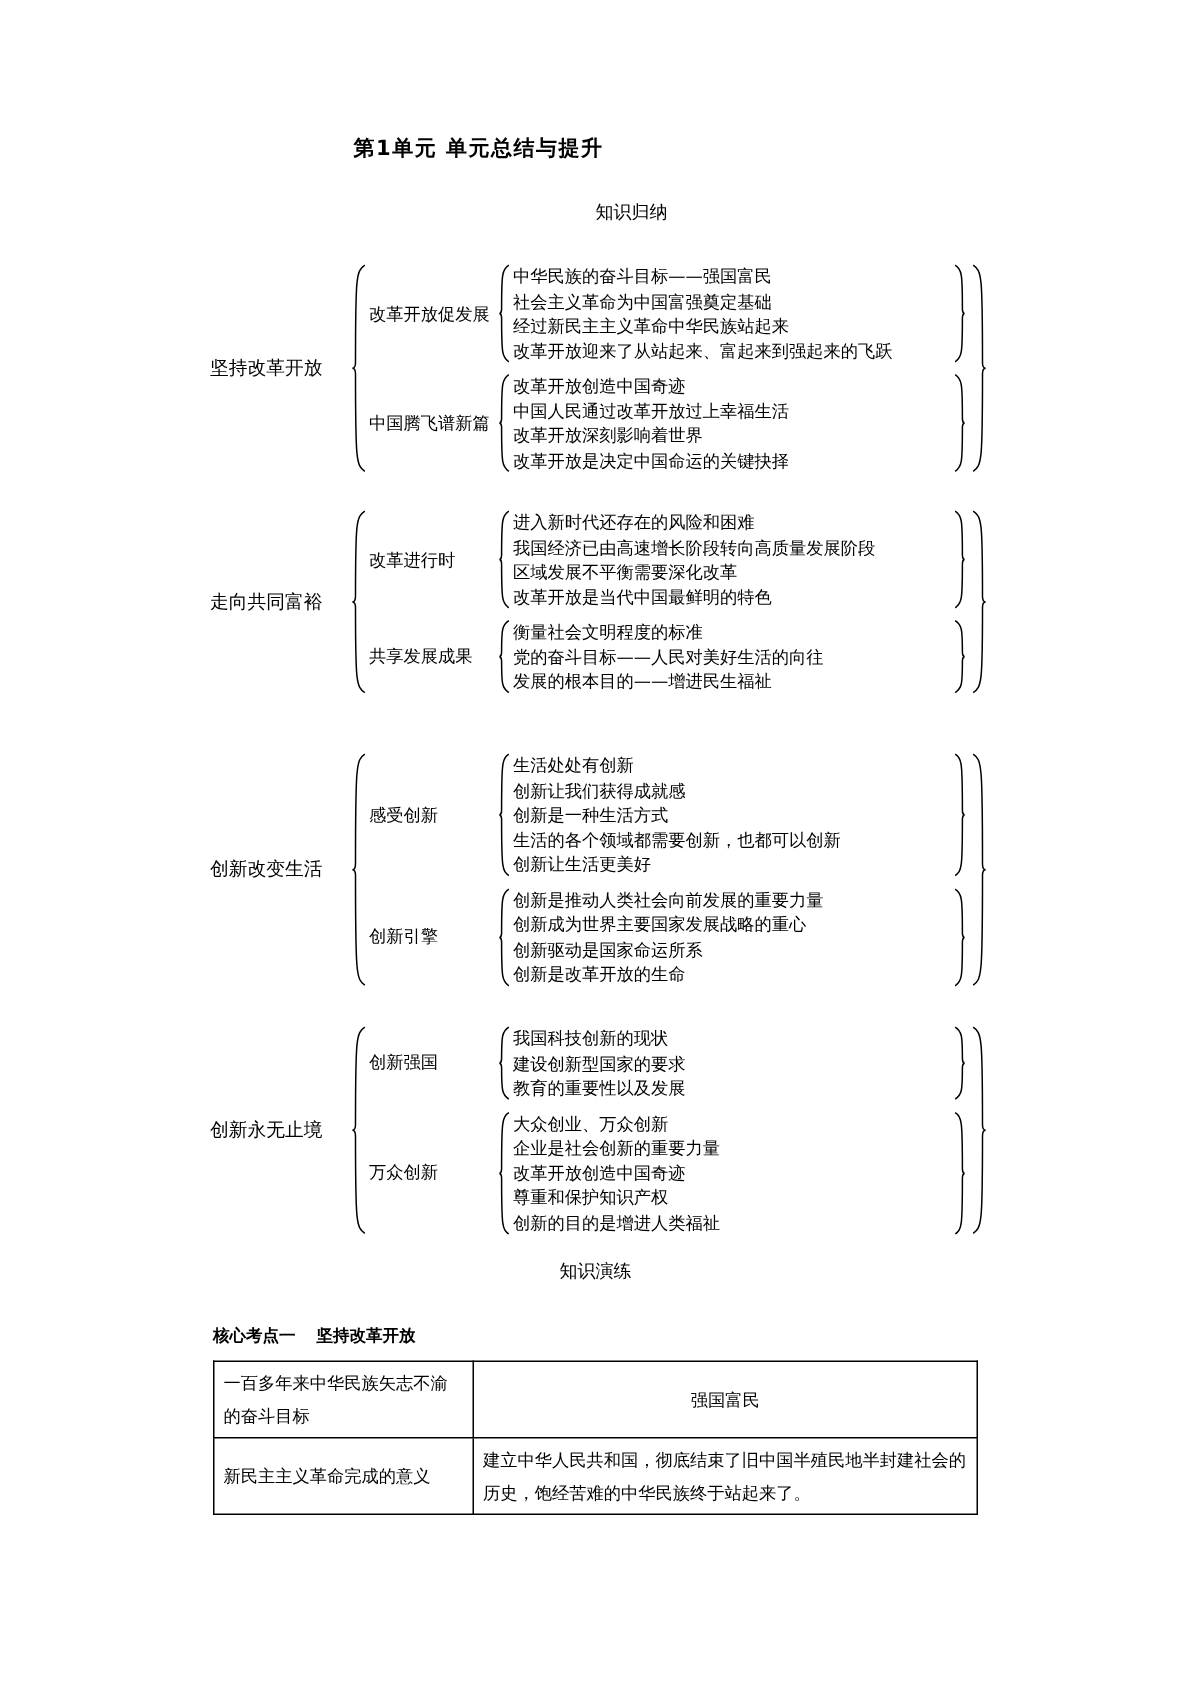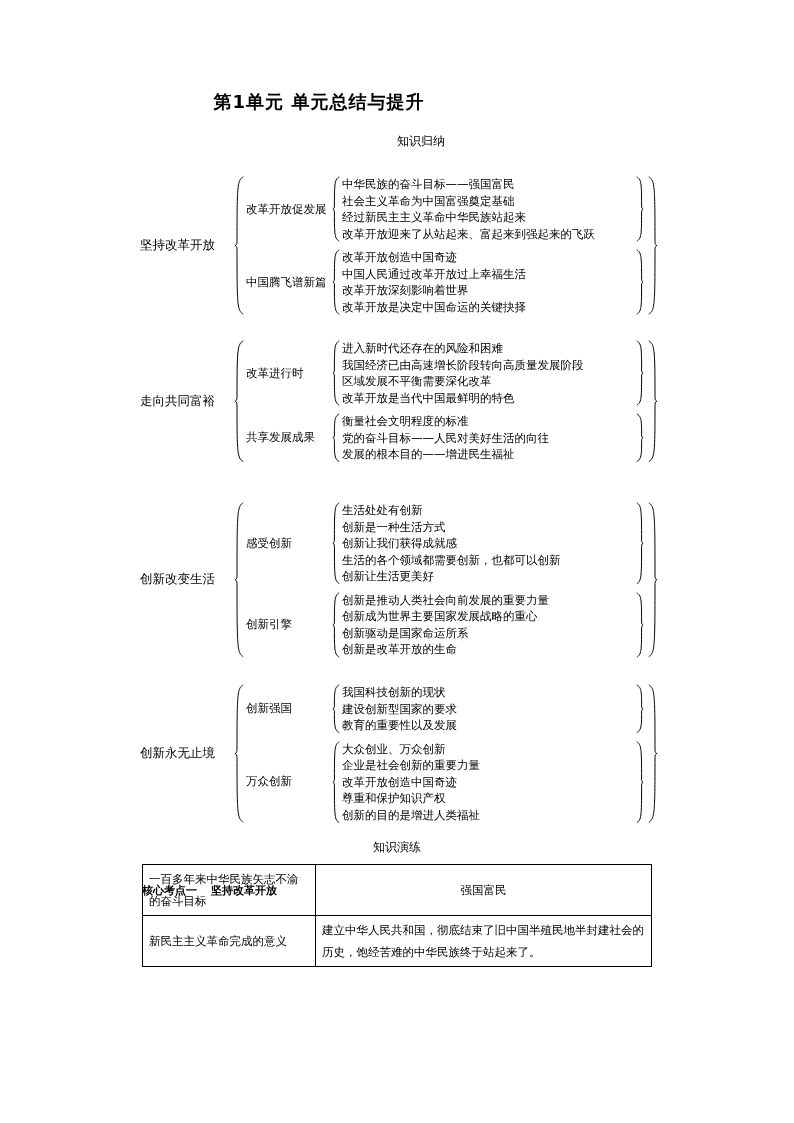--- a/index.html
+++ b/index.html
@@ -22,21 +22,21 @@
     background: #ffffff;
   }
 
   
   .doc-title {
     position: absolute;
     top: 90px;
     left: 0;
     width: 638px;
     text-align: center;
-    font-size: 18px;
+    font-size: 14px;
     font-weight: bold;
     letter-spacing: 1px;
   }
   .section-subtitle {
     position: absolute;
     left: 0;
     width: 794px;
     text-align: center;
     font-size: 12px;
   }
@@ -105,21 +105,21 @@
     top: 883px;
     font-size: 11px;
     font-weight: bold;
     white-space: nowrap;
   }
   .kp-sep { display: inline-block; width: 14px; }
 
   table.kp-table {
     position: absolute;
     left: 142px;
-    top: 864px;
+    top: 907px;
     width: 510px;
     border-collapse: collapse;
     table-layout: fixed;
   }
   table.kp-table td {
     border: 1px solid #000000;
     font-size: 11.5px;
     line-height: 22px;
     vertical-align: middle;
     padding: 3px 6px;
@@ -269,22 +269,22 @@
           <div class="branches">
             <div class="l2-row">
               <div class="l2-label">感受创新</div>
               <span class="brace">
                 <svg width="8" height="82.5" viewBox="0 0 8 82.5">
                   <path d="M 7.2 0.8 C 2.8 3.74, 2.4 6.12, 2.4 38.19 C 2.4 40.25, 1.44 41.25, 0.9 41.25 C 1.44 41.25, 2.4 42.25, 2.4 44.31 C 2.4 76.38, 2.8 78.76, 7.2 81.7" fill="none" stroke="#000000" stroke-width="1"></path>
                 </svg>
               </span>
               <div class="leaf-list">
                 <div class="leaf">生活处处有创新</div>
+                <div class="leaf">创新让我们获得成就感</div>
                 <div class="leaf">创新是一种生活方式</div>
-                <div class="leaf">创新让我们获得成就感</div>
                 <div class="leaf">生活的各个领域都需要创新，也都可以创新</div>
                 <div class="leaf">创新让生活更美好</div>
               </div>
               <span class="brace" style="transform: scaleX(-1); margin-left: 3px;">
                 <svg width="8" height="82.5" viewBox="0 0 8 82.5">
                   <path d="M 7.2 0.8 C 2.8 3.74, 2.4 6.12, 2.4 38.19 C 2.4 40.25, 1.44 41.25, 0.9 41.25 C 1.44 41.25, 2.4 42.25, 2.4 44.31 C 2.4 76.38, 2.8 78.76, 7.2 81.7" fill="none" stroke="#000000" stroke-width="1"></path>
                 </svg>
               </span>
             </div>
             <div class="l2-row" style="margin-top: 7px;">

